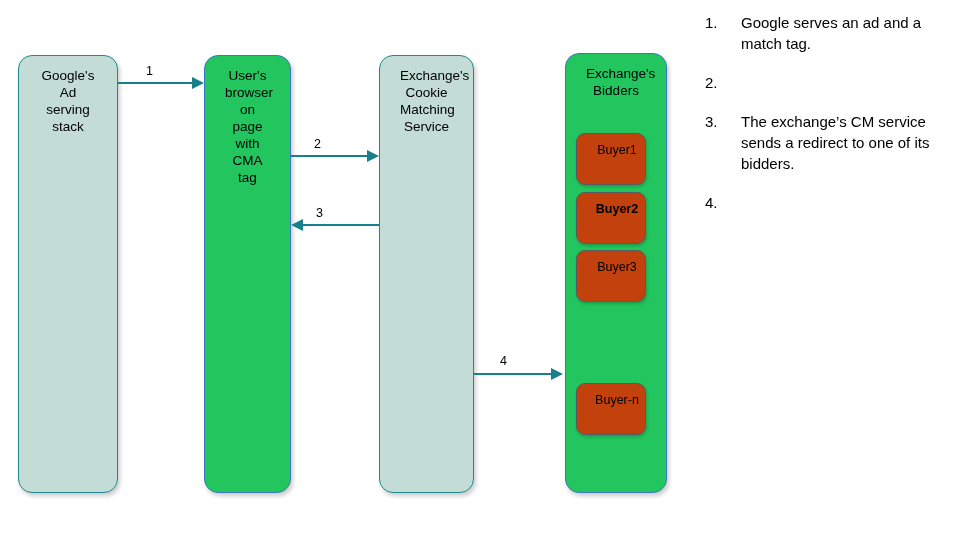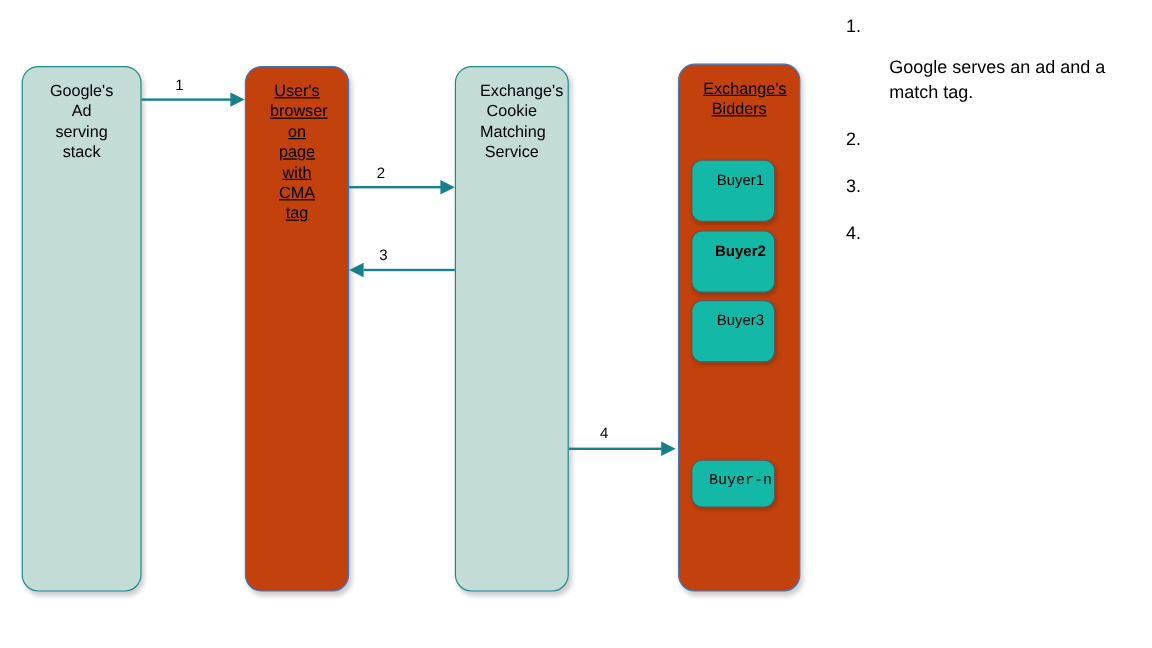--- a/index.html
+++ b/index.html
@@ -33,35 +33,34 @@
     line-height: 17px;
     padding-top: 11px;
     box-shadow: 2px 3px 4px rgba(0,0,0,0.20);
     -webkit-font-smoothing: antialiased;
   }
   .node.green {
     background: #c3dcd6;
     border: 1.4px solid #1f8a8f;
   }
   .node.blue {
-    background: #c2410c;
+    background: #22c55e;
     border: 1.4px solid #3b78c3;
-    text-decoration: underline;
   }
   .node-label {
     display: block;
     padding: 0 20px;
     white-space: pre-line;
   }
 
   
   .buyer {
     position: absolute;
     box-sizing: border-box;
-    background: #14b8a6;
+    background: #c2410c;
     border: 1.1px solid #5a5a5a;
     border-radius: 9px;
     font-size: 12.5px;
     line-height: 15px;
     text-align: center;
     box-shadow: 1px 2px 3px rgba(0,0,0,0.18);
     padding-left: 12px;
   }
   .buyer span {
     display: block;
@@ -109,21 +108,20 @@
   .step-num {
     width: 36px;
     flex: 0 0 36px;
     font-size: 15px;
     line-height: 21px;
   }
   .step-text {
     flex: 1 1 auto;
     font-size: 15px;
     line-height: 21px;
-    margin-top: 34px;
   }
 </style>
 </head>
 <body>
 
 <div id="canvas">
 
   <div class="node green" id="node-0" style="left:18px; top:55px; width:100px; height:438px;">
     <span class="node-label">Google's
 Ad serving
@@ -151,21 +149,21 @@
 
   <div class="buyer" style="left:576px; top:133px; width:70px; height:52px;">
     <span>Buyer1</span>
   </div>
   <div class="buyer" style="left:576px; top:192px; width:70px; height:52px;font-weight:bold;">
     <span>Buyer2</span>
   </div>
   <div class="buyer" style="left:576px; top:250px; width:70px; height:52px;text-align:center;">
     <span>Buyer3</span>
   </div>
-  <div class="buyer" style="left:576px; top:383px; width:70px; height:40px;font-family:Liberation Mono, monospace;">
+  <div class="buyer" style="left:576px; top:383px; width:70px; height:52px;">
     <span>Buyer-n</span>
   </div>
 
   <div class="arrow-line" style="left:118px; top:82px; width:76px;"></div>
   <div class="arrow-head right" style="left:192px; top:77px;"></div>
   <div class="arrow-label" style="left:146px; top:64px;">1</div>
 
   <div class="arrow-line" style="left:291px; top:155px; width:78px;"></div>
   <div class="arrow-head right" style="left:367px; top:150px;"></div>
   <div class="arrow-label" style="left:314px; top:137px;">2</div>
@@ -184,20 +182,21 @@
       <div class="step-num">1.</div>
       <div class="step-text">Google serves an ad and a match tag.</div>
     </div>
 
     <div class="step">
       <div class="step-num">2.</div>
     </div>
 
     <div class="step">
       <div class="step-num">3.</div>
+      <div class="step-text">The exchange’s CM service sends a redirect to one of its bidders.</div>
     </div>
 
     <div class="step">
       <div class="step-num">4.</div>
     </div>
 
   </div>
 
 </div>
 

